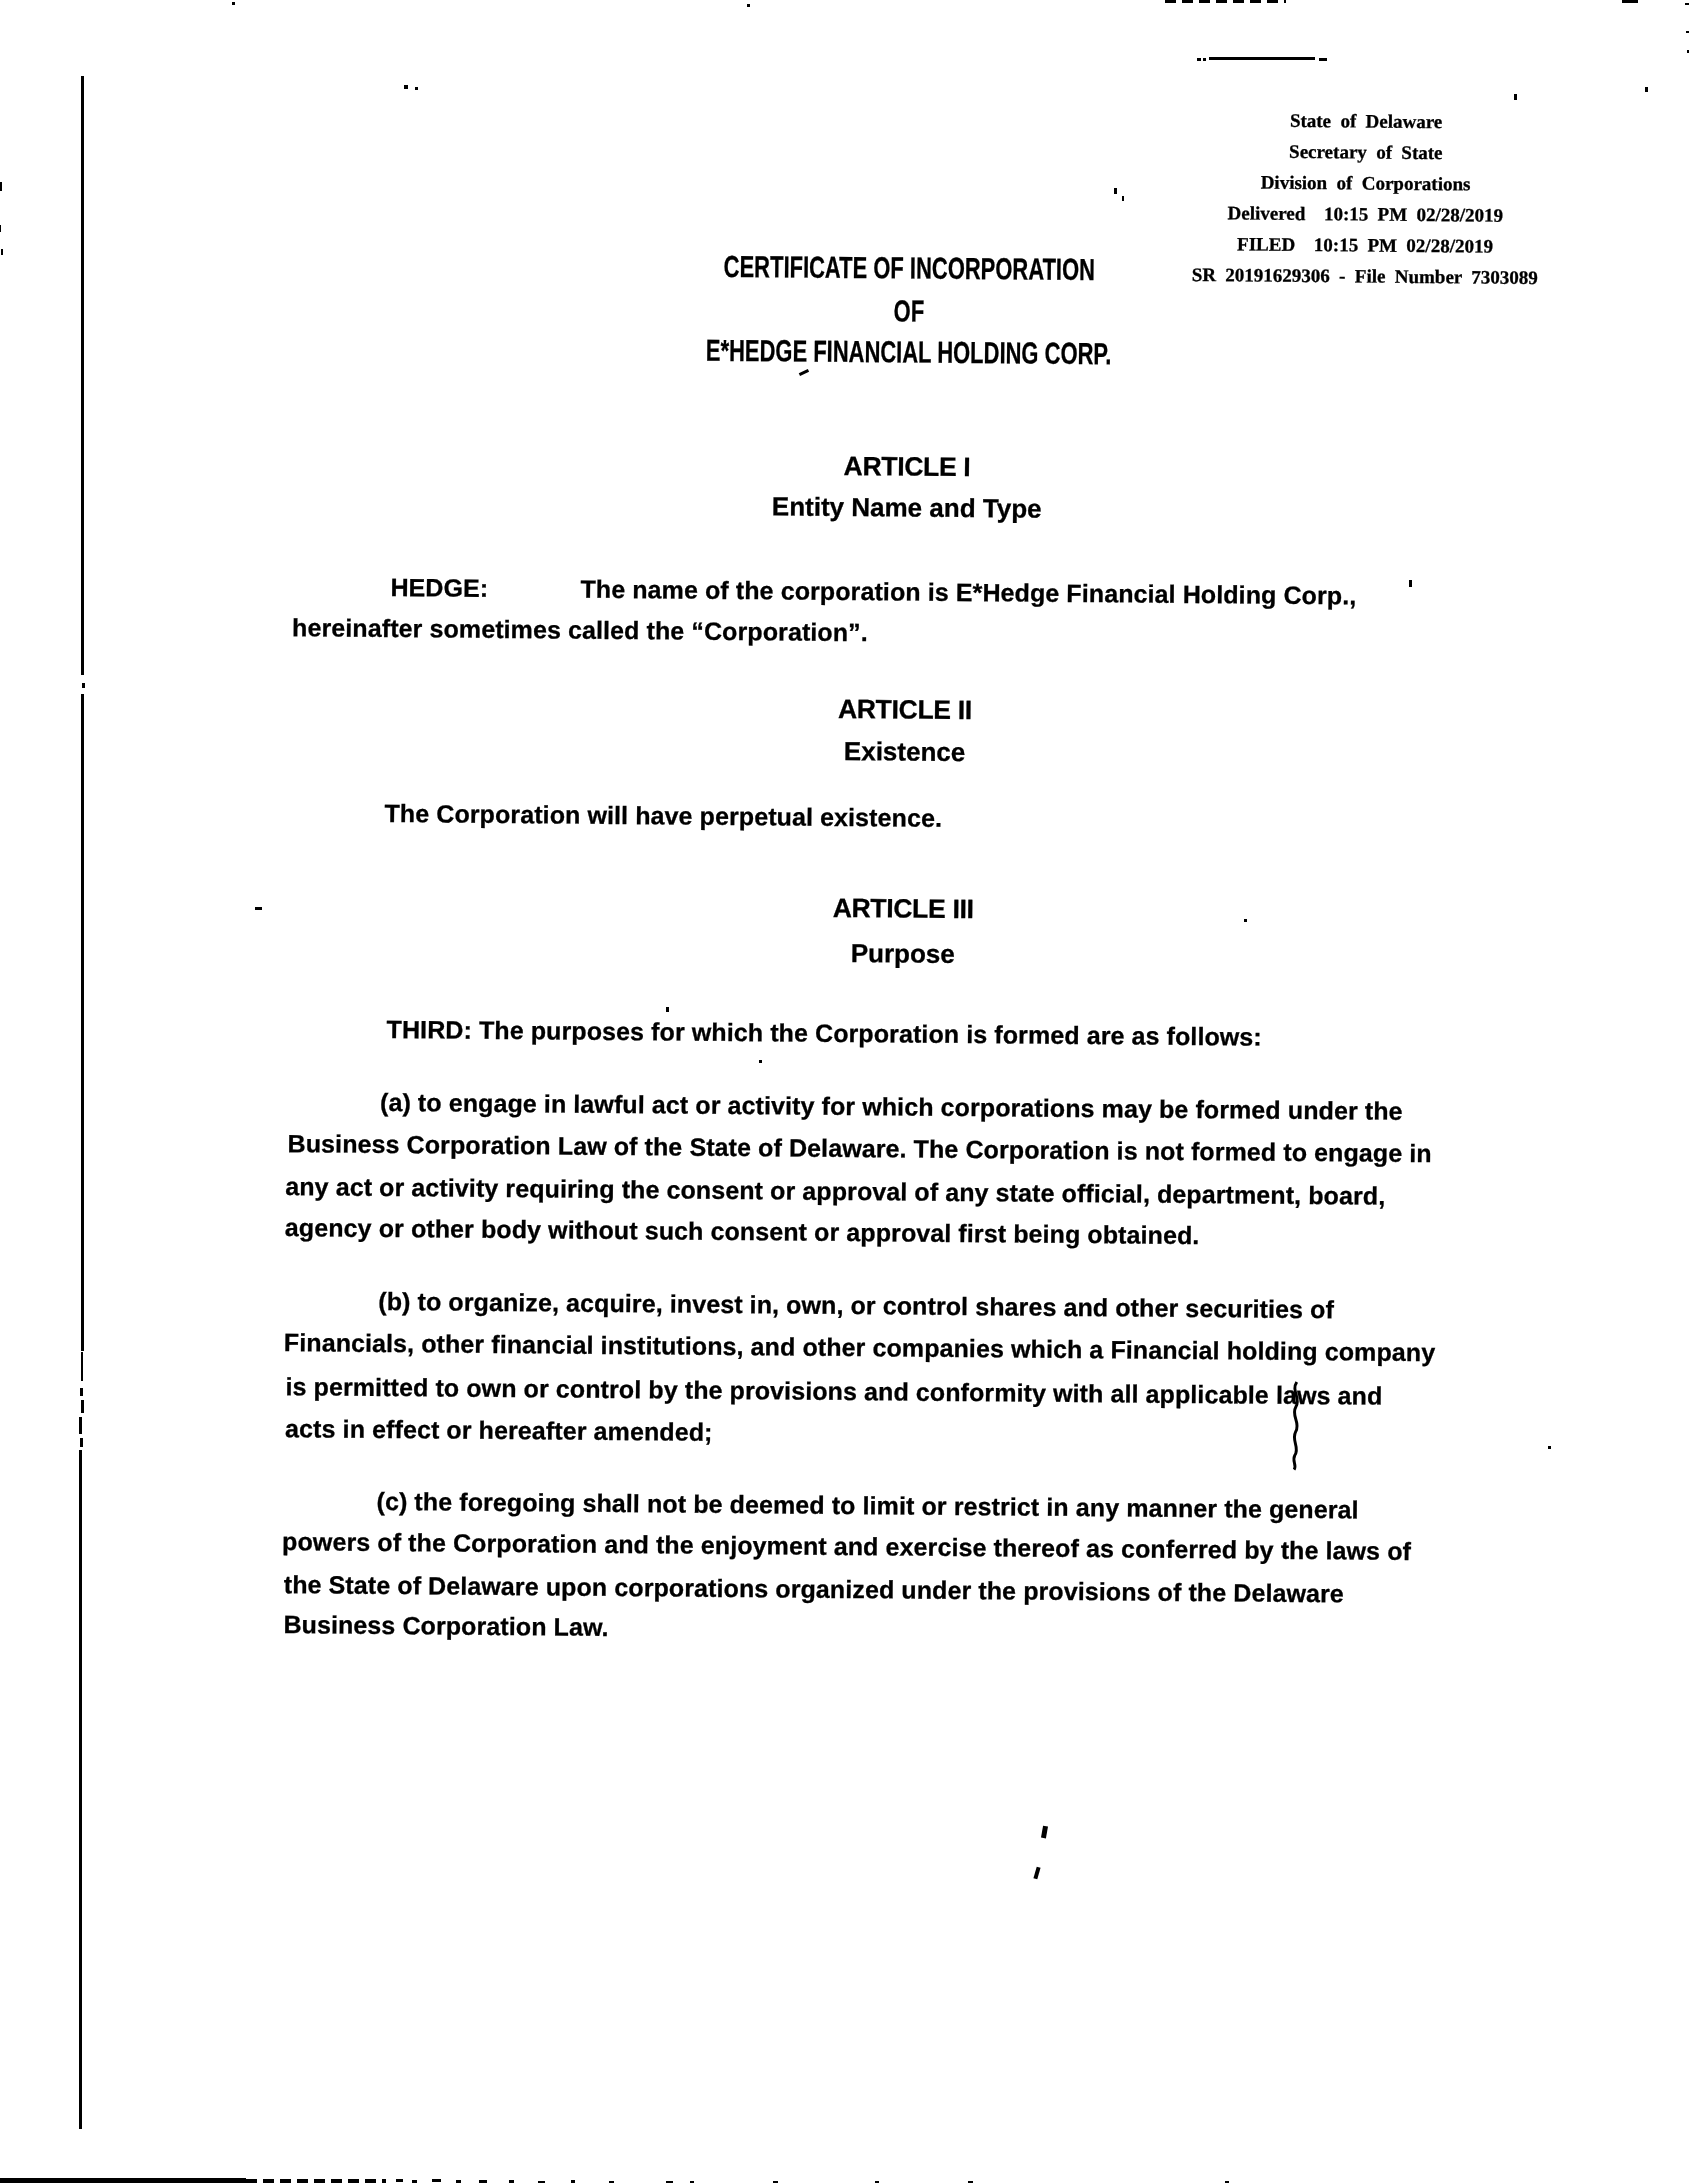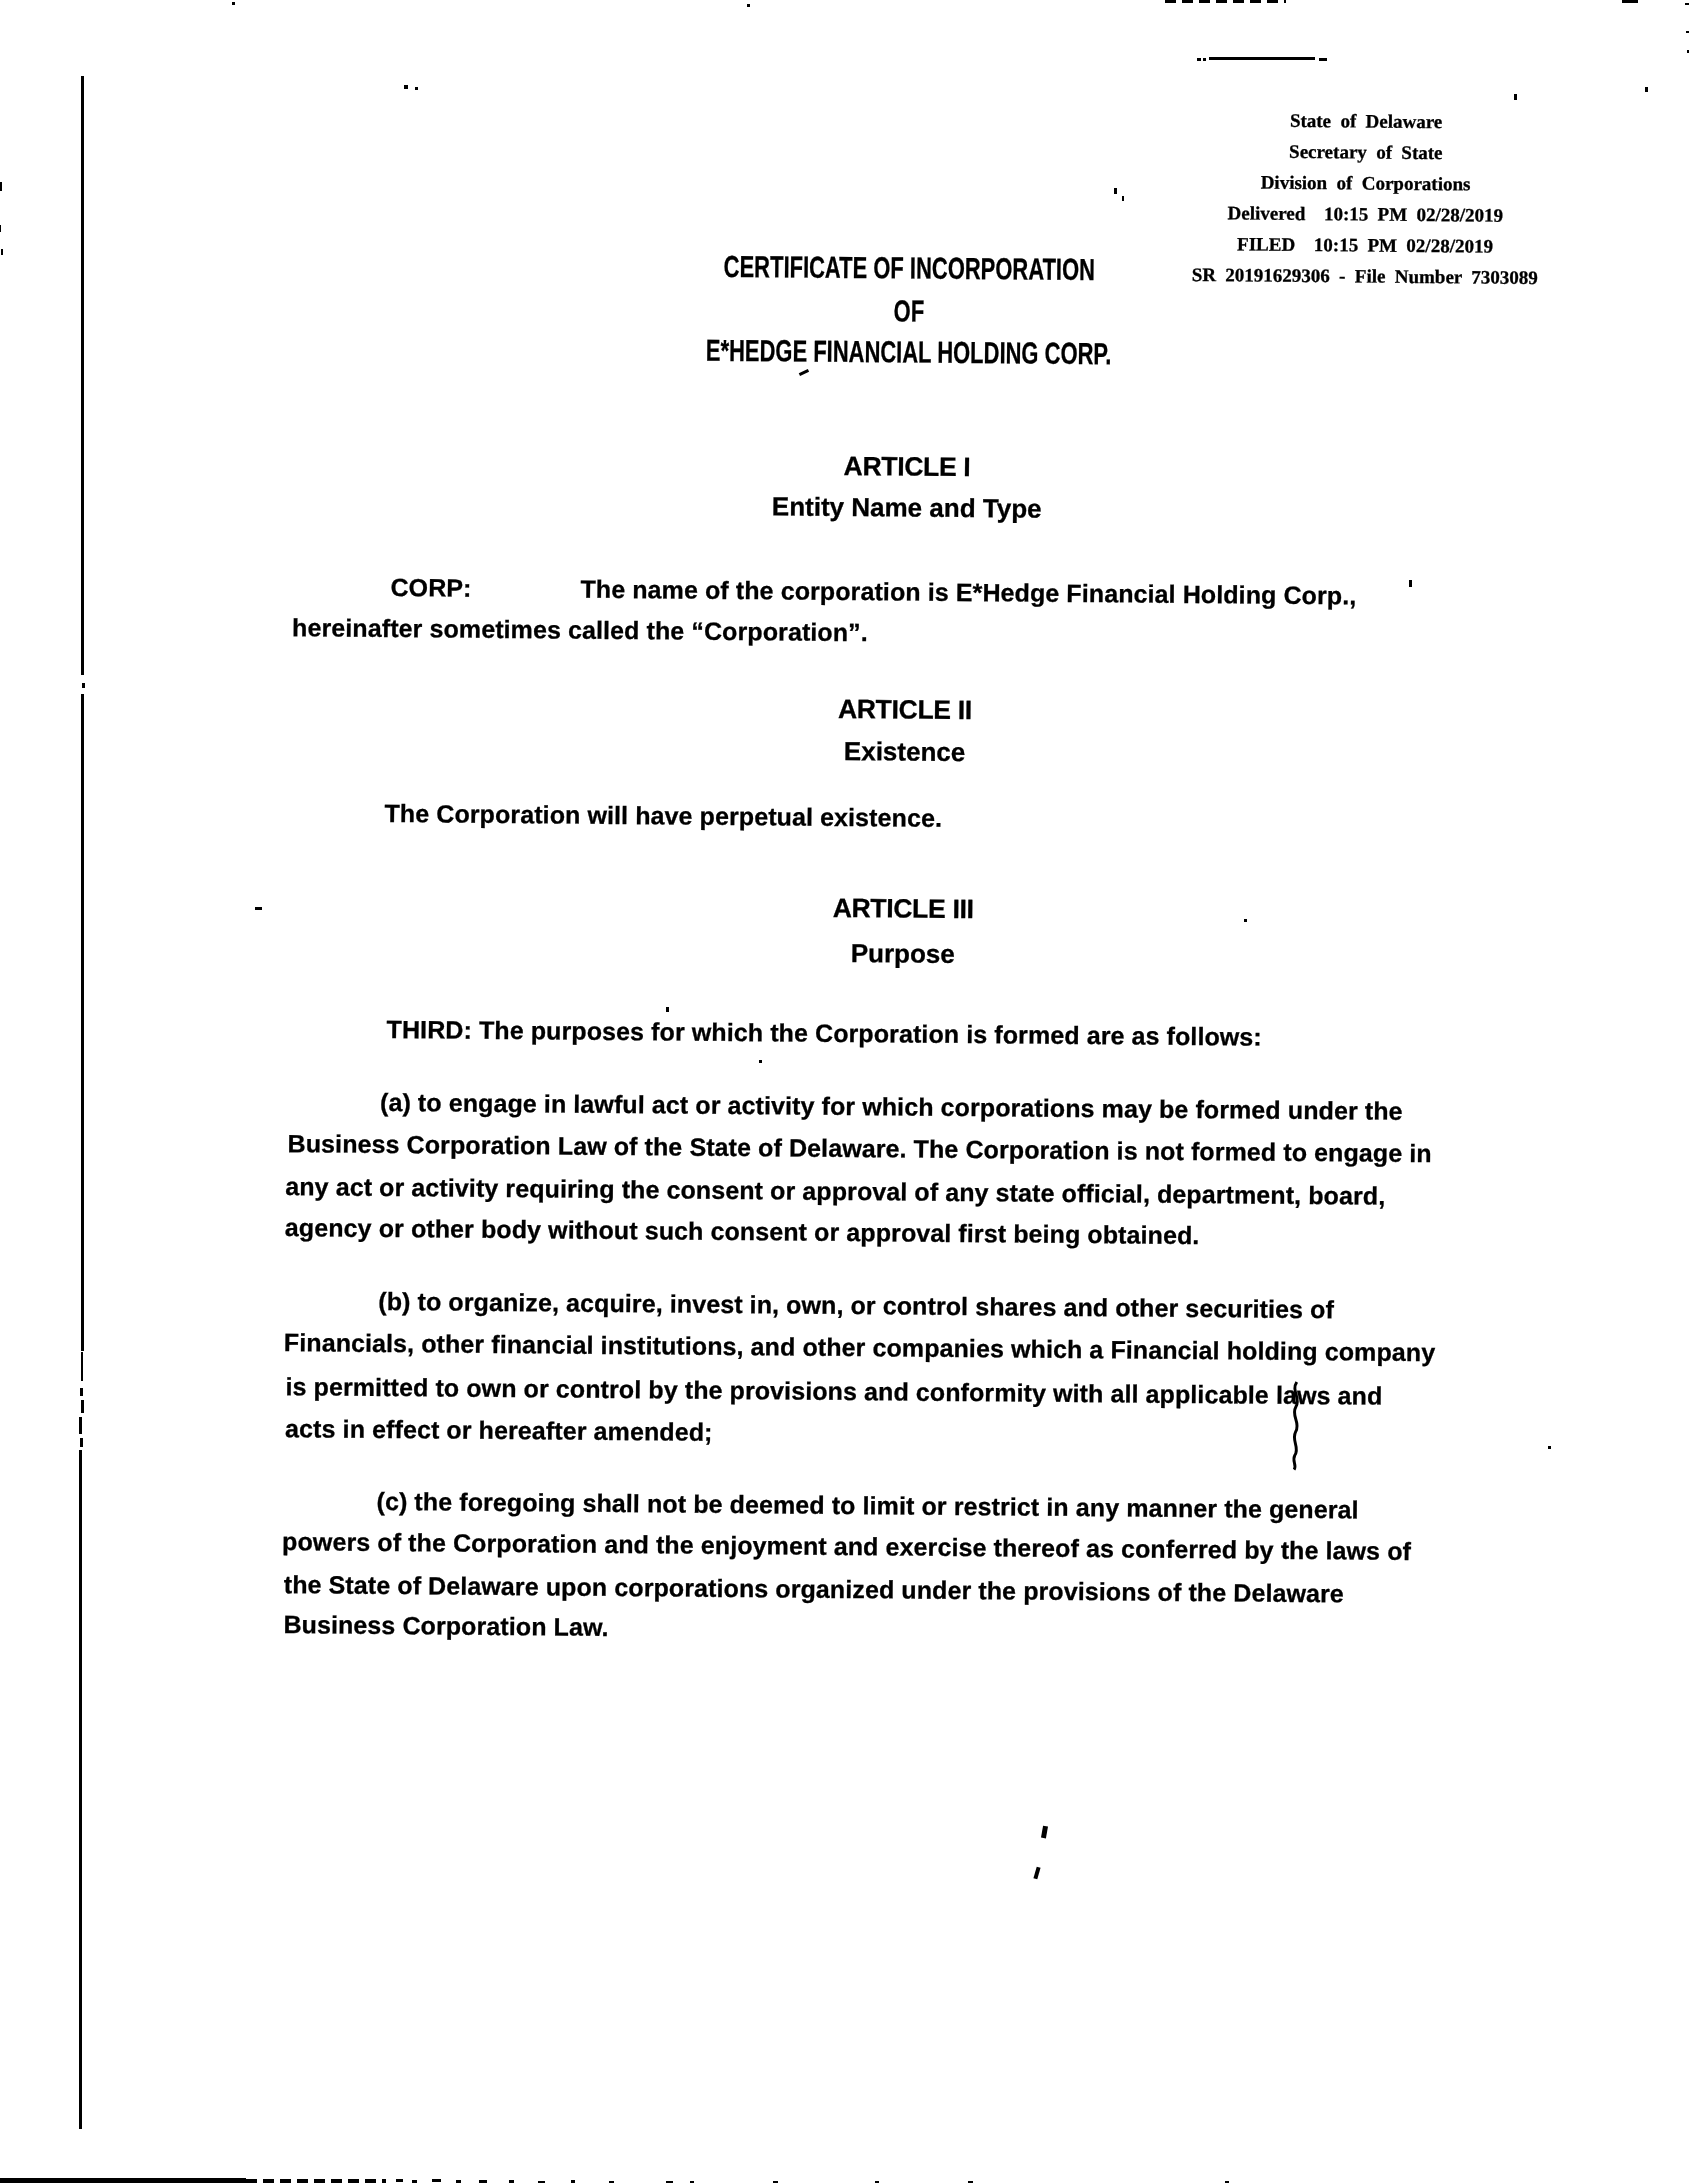--- a/index.html
+++ b/index.html
@@ -54,21 +54,21 @@
       <div class="stamp-line">FILED  10:15 PM 02/28/2019</div>
       <div class="stamp-line">SR 20191629306 - File Number 7303089</div>
     </div>
 
     <div class="ttl" style="top:250px;">CERTIFICATE OF INCORPORATION</div>
     <div class="ttl" style="top:293px;">OF</div>
     <div class="ttl" style="top:334px;">E*HEDGE FINANCIAL HOLDING CORP.</div>
 
     <div class="hd" style="top:451px;">ARTICLE I</div>
     <div class="sub" style="top:492px;">Entity Name and Type</div>
-    <div class="bl" style="left:387px;top:577px;">CORP:</div>
+    <div class="bl" style="left:387px;top:577px;">HEDGE:</div>
     <div class="bl" style="left:577px;top:577px;">The name of the corporation is E*Hedge Financial Holding Corp.,</div>
     <div class="bl" style="left:289px;top:618px;">hereinafter sometimes called the “Corporation”.</div>
 
     <div class="hd" style="top:694px;">ARTICLE II</div>
     <div class="sub" style="top:736px;">Existence</div>
     <div class="bl" style="left:383px;top:803px;">The Corporation will have perpetual existence.</div>
 
     <div class="hd" style="top:893px;">ARTICLE III</div>
     <div class="sub" style="top:938px;">Purpose</div>
     <div class="bl" style="left:387px;top:1019px;">THIRD: The purposes for which the Corporation is formed are as follows:</div>

